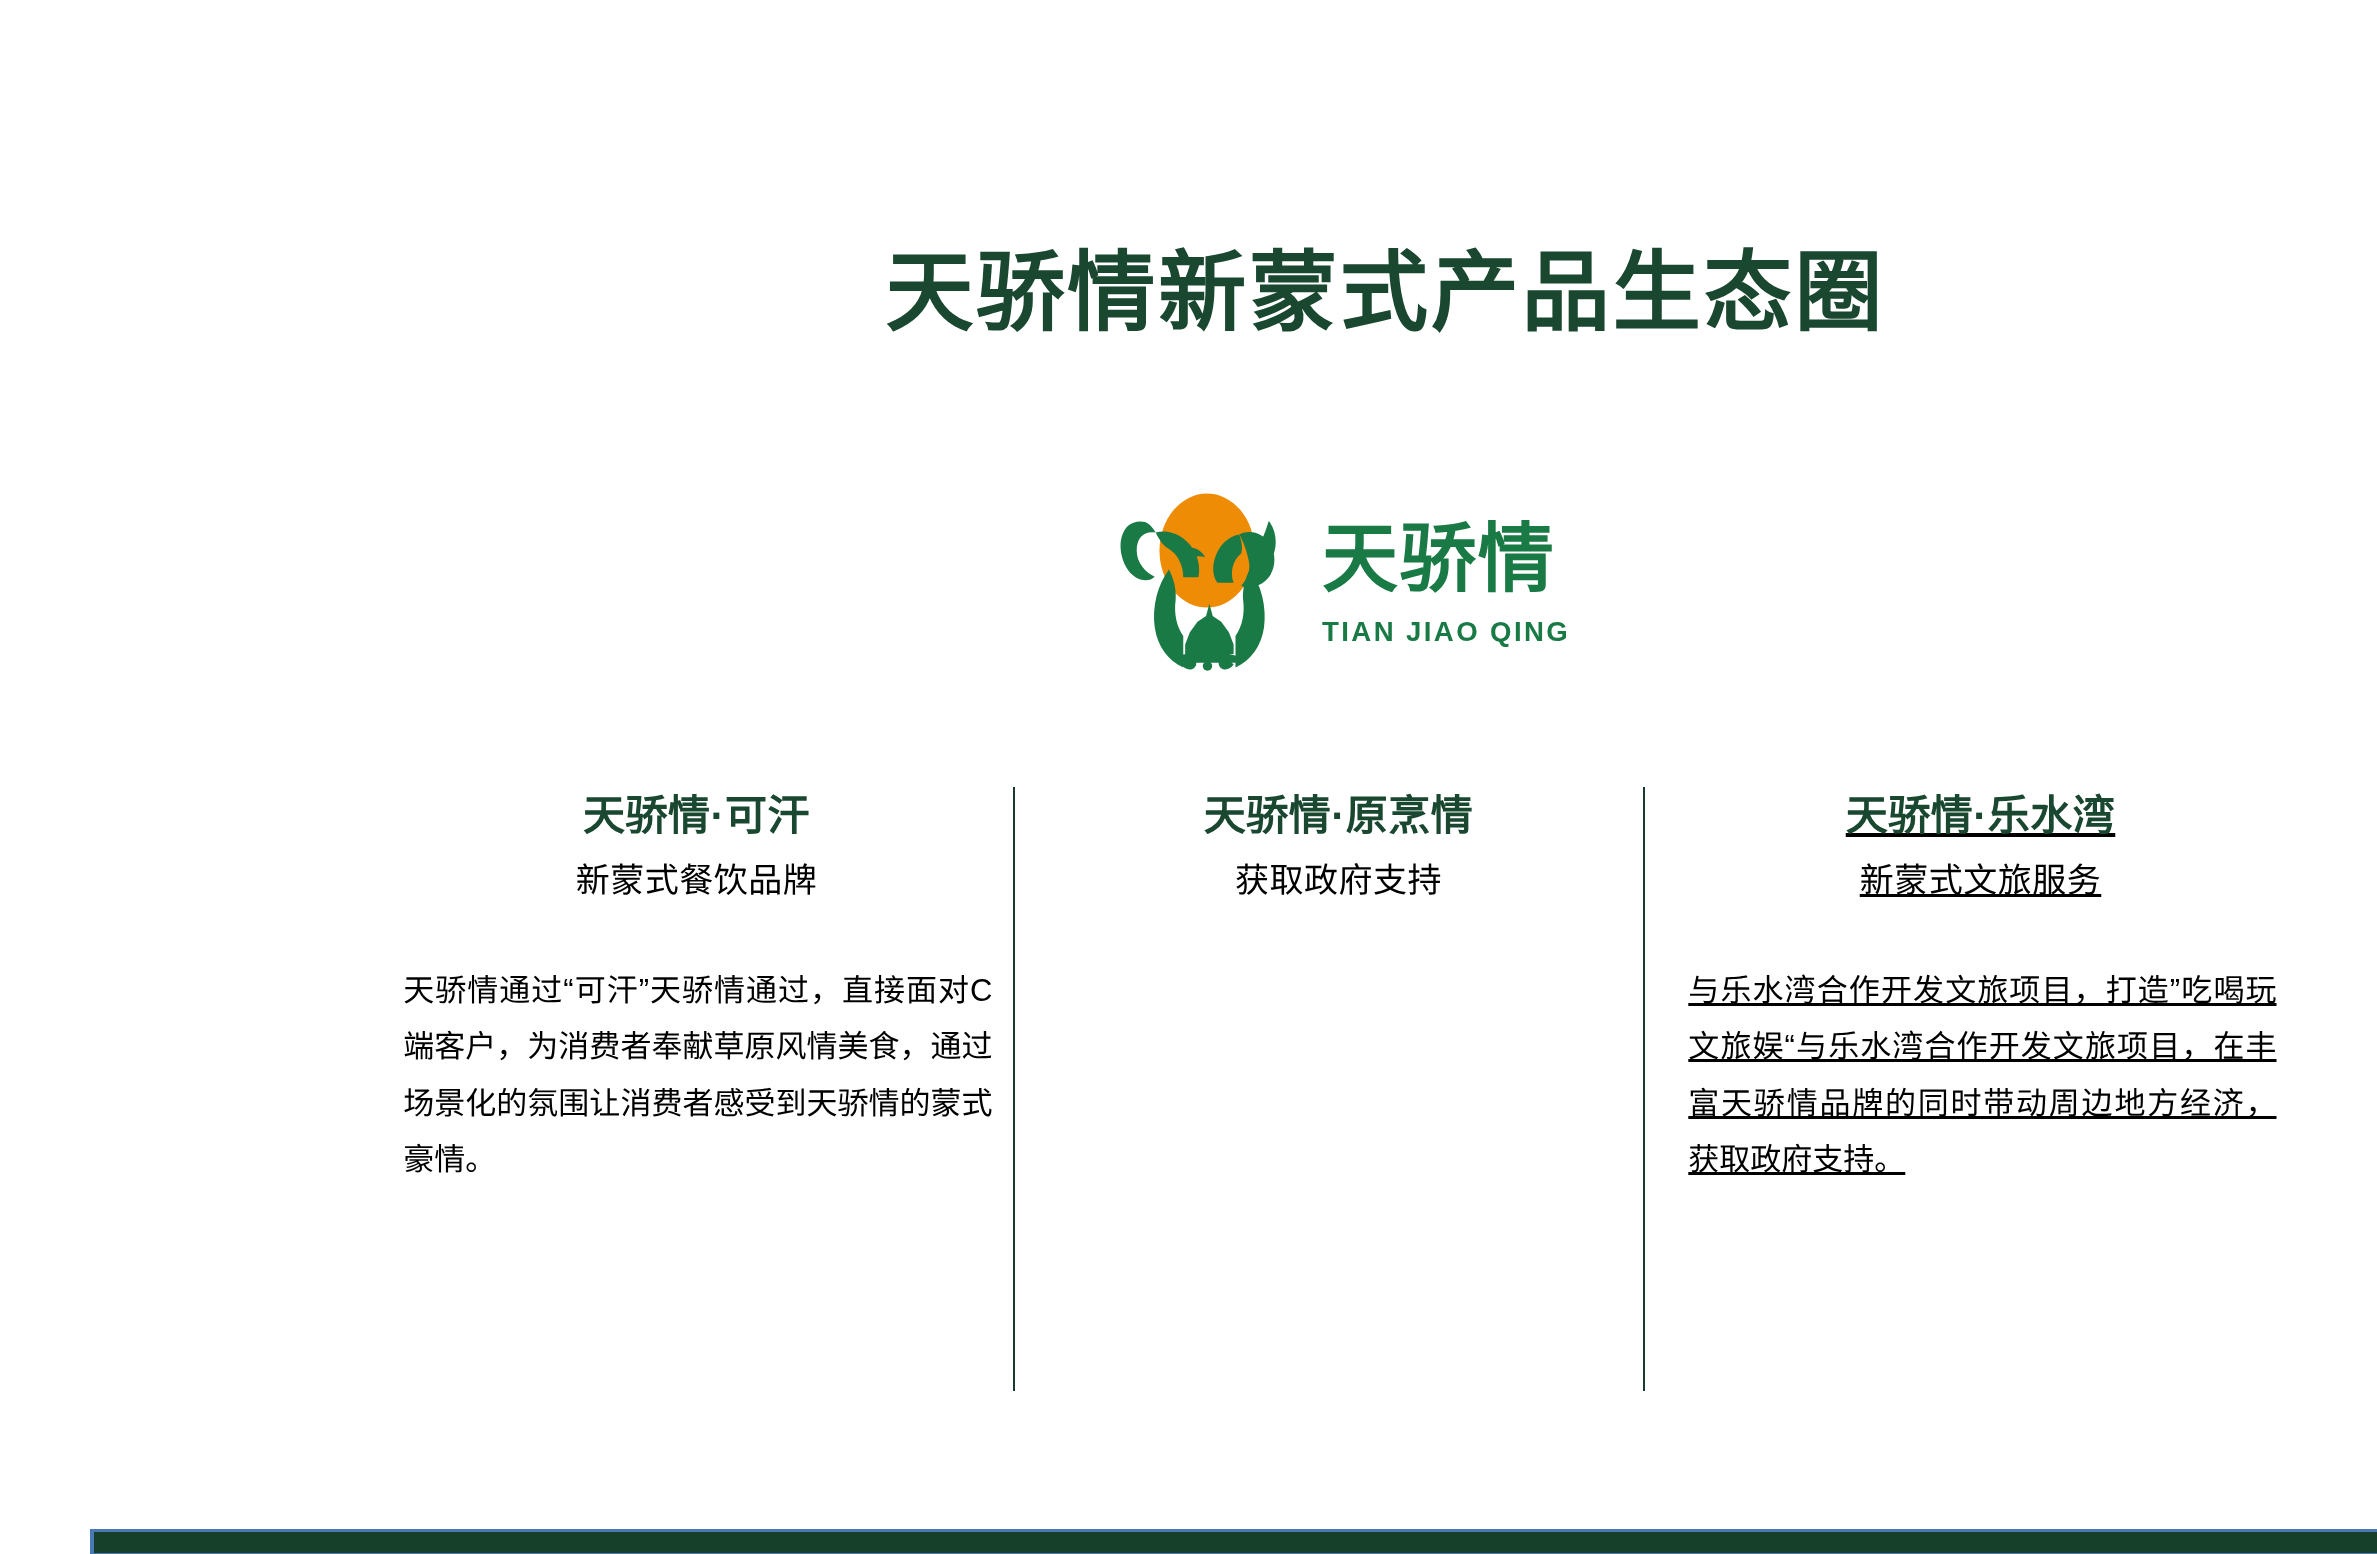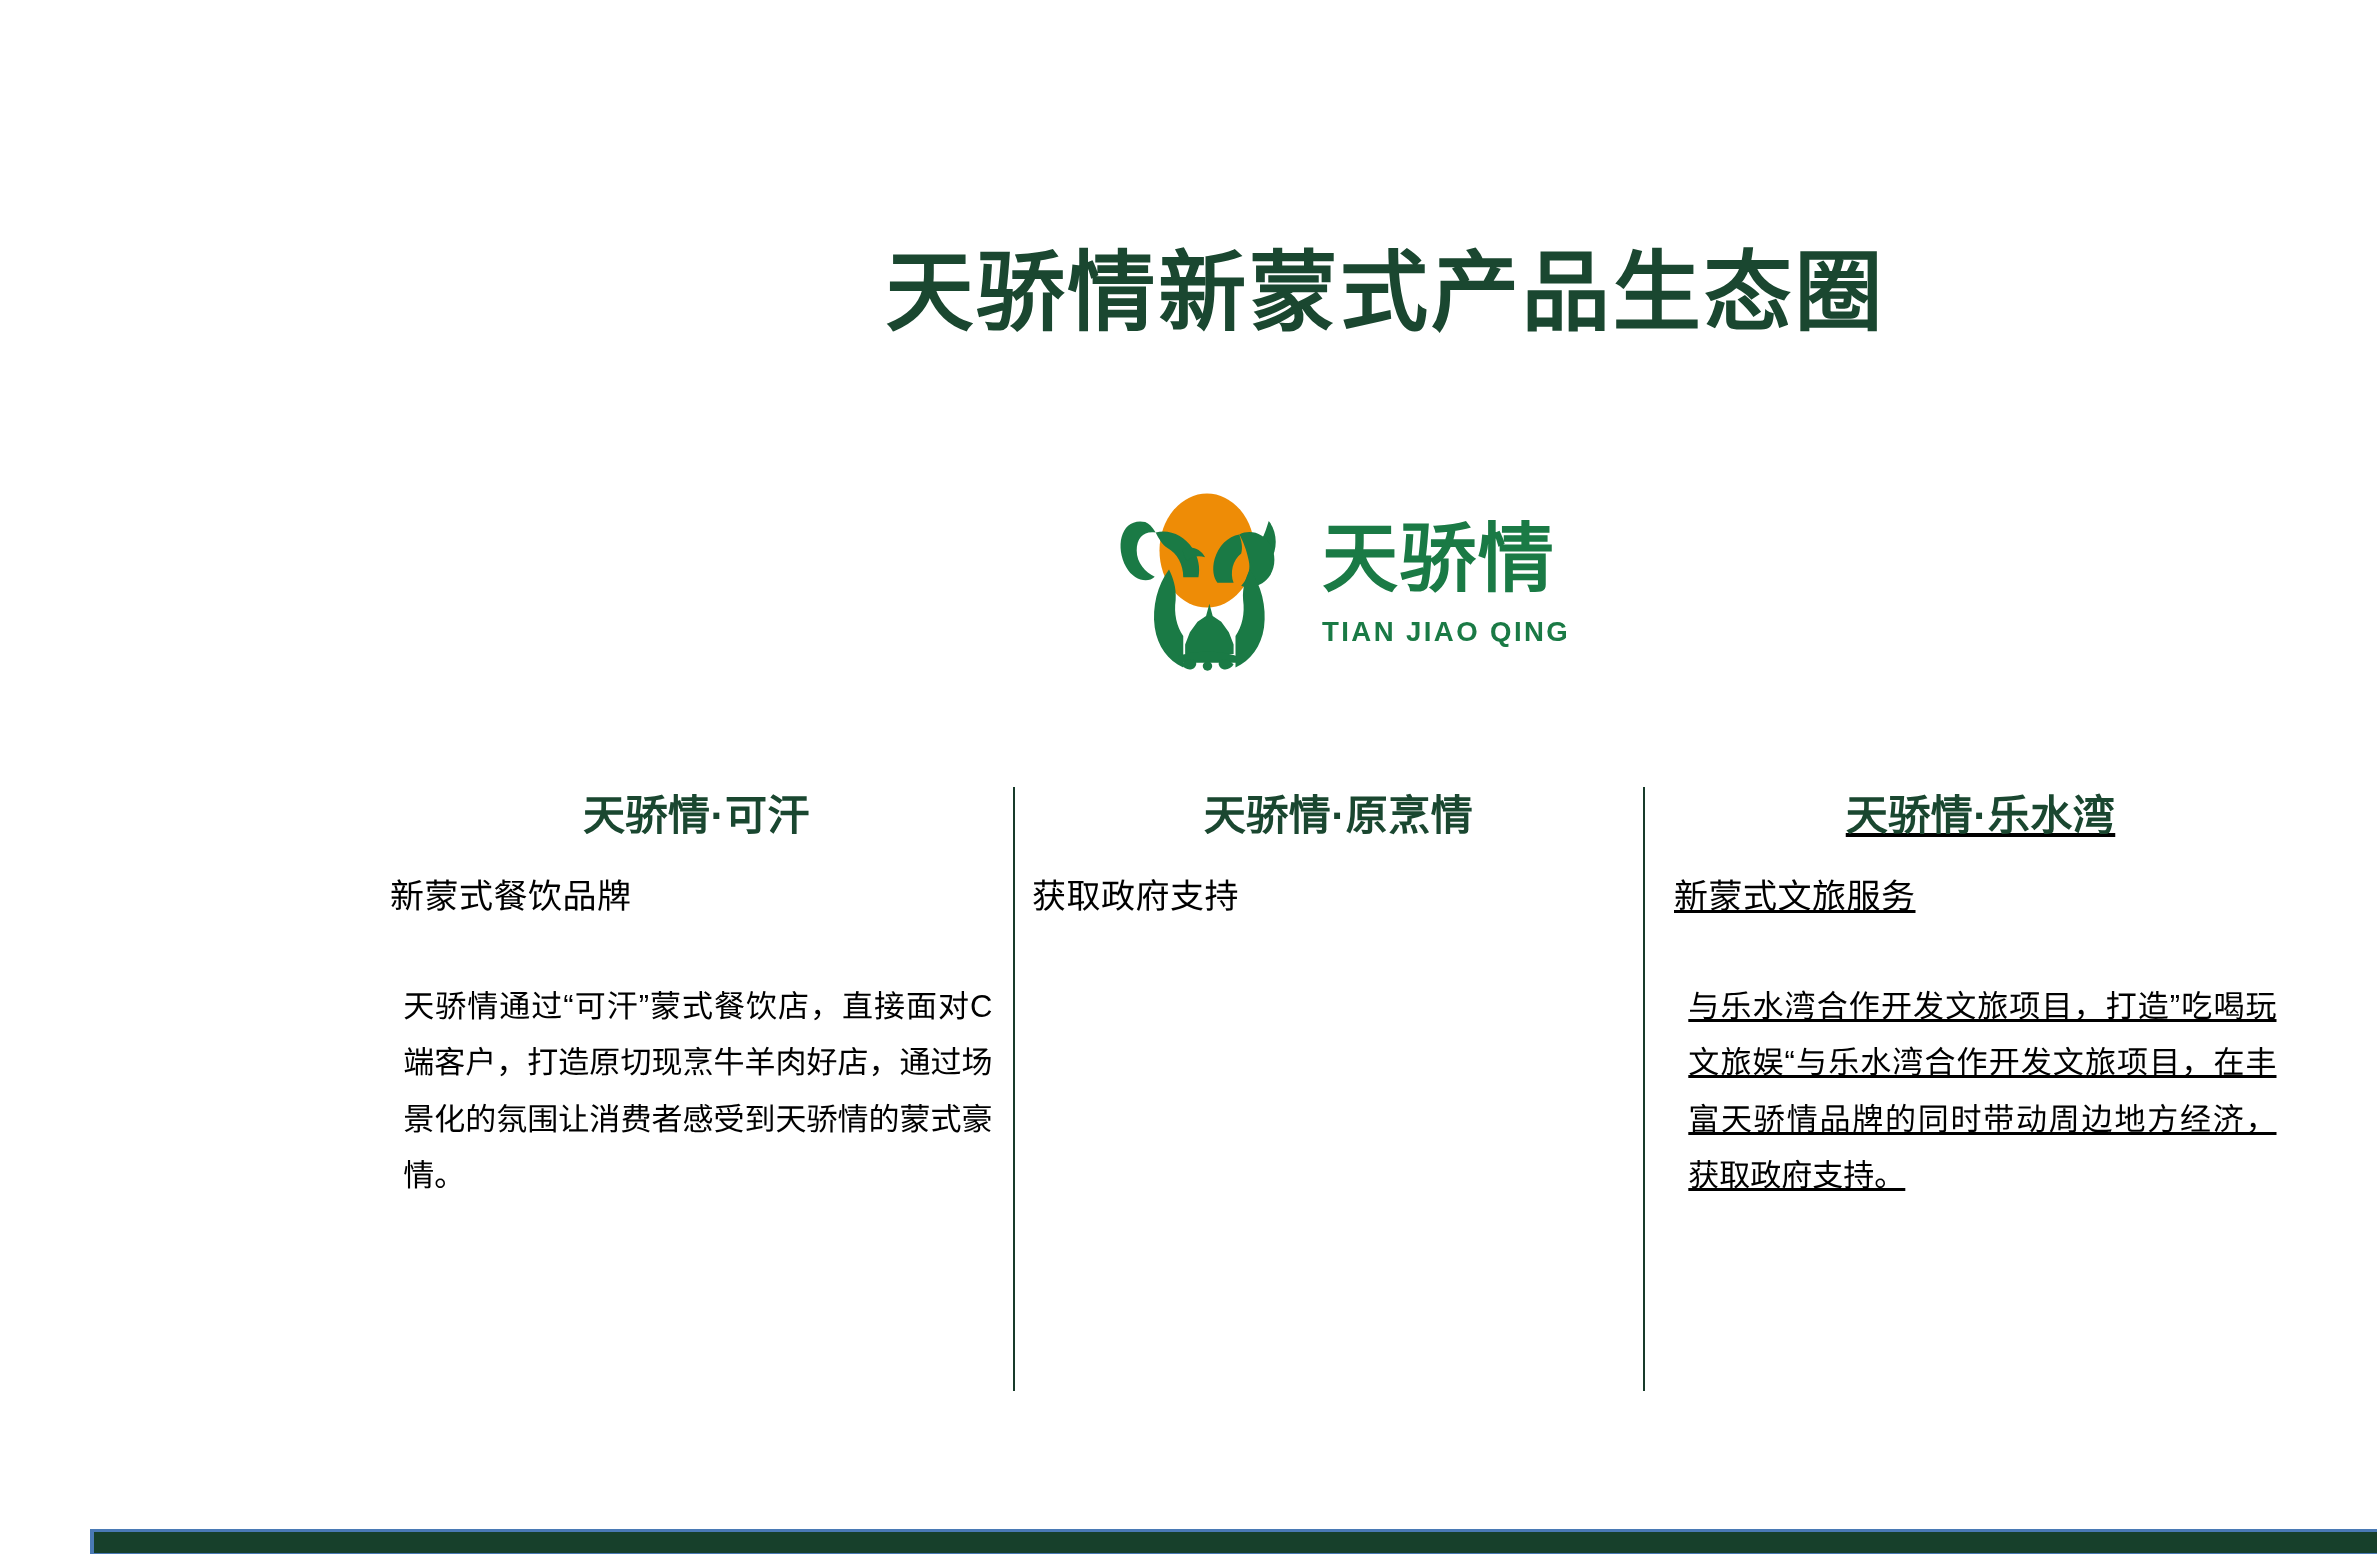--- a/index.html
+++ b/index.html
@@ -96,26 +96,27 @@
     text-align: center;
     font-size: 42px;
     font-weight: 700;
     color: #1a4730;
     letter-spacing: 0.5px;
     line-height: 1.18;
     white-space: nowrap;
     margin-top: 10.5px;
   }
   .col-subtitle {
+    text-align: center;
     font-size: 34px;
     font-weight: 400;
     color: #000000;
     letter-spacing: 0.5px;
     line-height: 1.2;
-    margin-top: 36px;
+    margin-top: 20px;
     white-space: nowrap;
   }
   .col-body {
     margin-top: 62px;
     font-size: 31px;
     font-weight: 400;
     color: #000000;
     line-height: 1.82;
     text-align: justify;
     text-justify: inter-character;
@@ -185,21 +186,21 @@
       <div class="wm-cn">天骄情</div>
       <div class="wm-en">TIAN JIAO QING</div>
     </div>
   </div>
 
   <div class="columns">
 
     <div class="col col-0">
       <div class="col-heading">天骄情·可汗</div>
       <div class="col-subtitle">新蒙式餐饮品牌</div>
-      <div class="col-body">天骄情通过“可汗”蒙式餐饮店，直接面对C端客户，打造原切现烹牛羊肉好店，通过场景化的氛围让消费者感受到天骄情的蒙式豪情。</div>
+      <div class="col-body">天骄情通过“可汗”天骄情通过，直接面对C端客户，为消费者奉献草原风情美食，通过场景化的氛围让消费者感受到天骄情的蒙式豪情。</div>
     </div>
 
     <div class="col col-1">
       <div class="col-heading">天骄情·原烹情</div>
       <div class="col-subtitle">获取政府支持</div>
     </div>
 
     <div class="col col-2">
       <div class="col-heading">天骄情·乐水湾</div>
       <div class="col-subtitle">新蒙式文旅服务</div>

